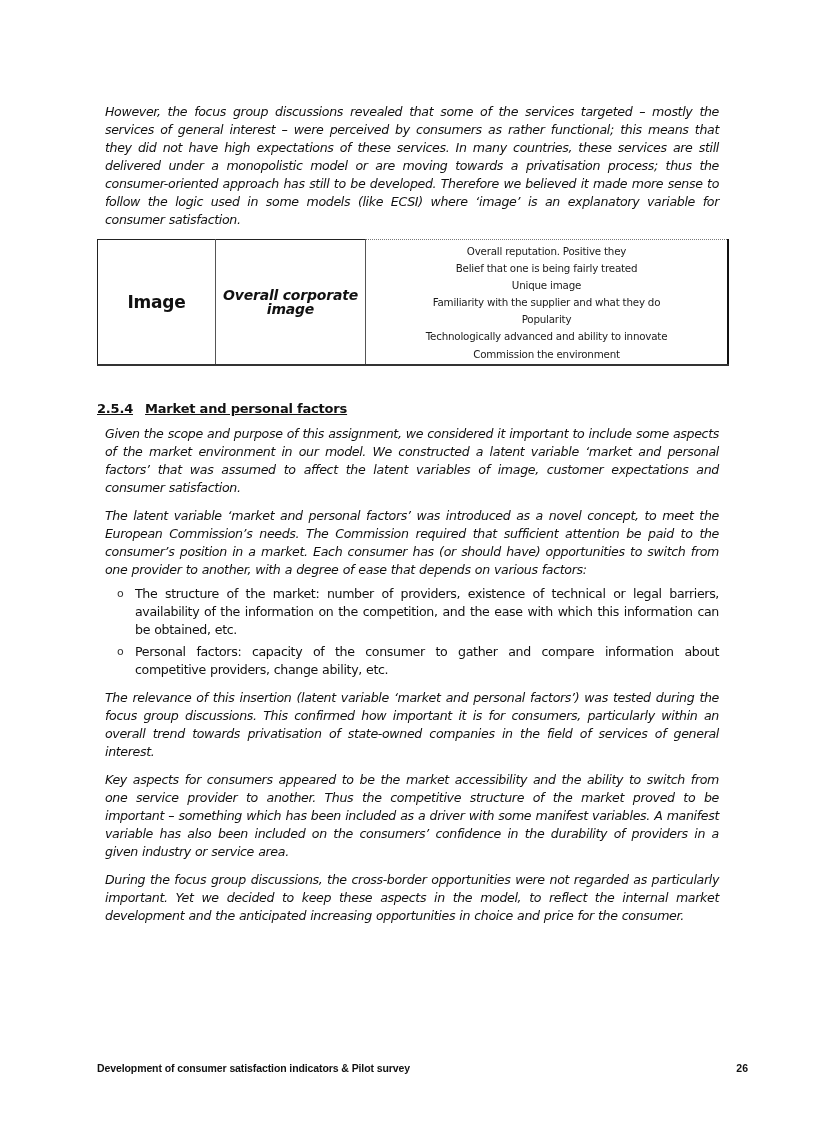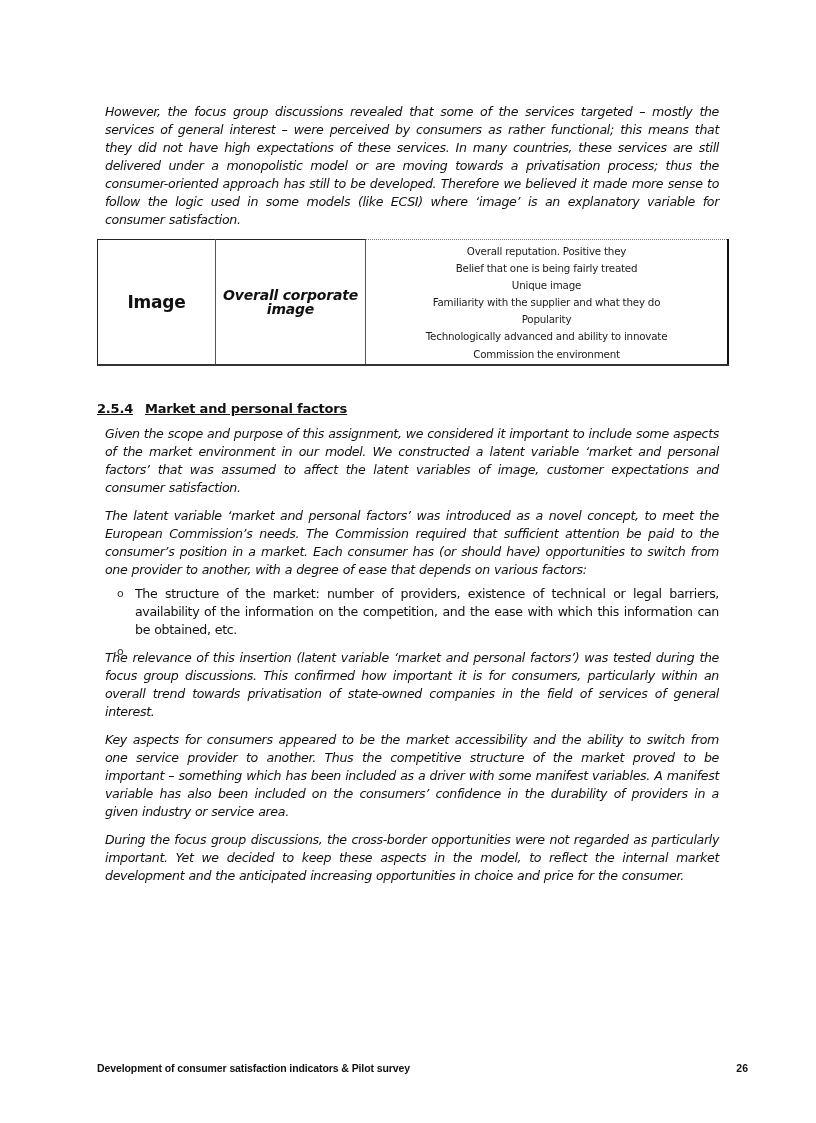--- a/index.html
+++ b/index.html
@@ -166,20 +166,21 @@
   <p class="para">Given the scope and purpose of this assignment, we considered it important to include some aspects of the market environment in our model. We constructed a latent variable ‘market and personal factors’ that was assumed to affect the latent variables of image, customer expectations and consumer satisfaction.</p>
   <p class="para tight">The latent variable ‘market and personal factors’ was introduced as a novel concept, to meet the European Commission’s needs. The Commission required that sufficient attention be paid to the consumer’s position in a market. Each consumer has (or should have) opportunities to switch from one provider to another, with a degree of ease that depends on various factors:</p>
 
   <ul class="bullets">
     <li class="bullet-item">
       <span class="bullet-marker">o</span>
       <span>The structure of the market: number of providers, existence of technical or legal barriers, availability of the information on the competition, and the ease with which this information can be obtained, etc.</span>
     </li>
     <li class="bullet-item">
       <span class="bullet-marker">o</span>
+      <span>Personal factors: capacity of the consumer to gather and compare information about competitive providers, change ability, etc.</span>
     </li>
   </ul>
 
   <p class="para">The relevance of this insertion (latent variable ‘market and personal factors’) was tested during the focus group discussions. This confirmed how important it is for consumers, particularly within an overall trend towards privatisation of state-owned companies in the field of services of general interest.</p>
   <p class="para">Key aspects for consumers appeared to be the market accessibility and the ability to switch from one service provider to another. Thus the competitive structure of the market proved to be important – something which has been included as a driver with some manifest variables. A manifest variable has also been included on the consumers’ confidence in the durability of providers in a given industry or service area.</p>
   <p class="para">During the focus group discussions, the cross-border opportunities were not regarded as particularly important. Yet we decided to keep these aspects in the model, to reflect the internal market development and the anticipated increasing opportunities in choice and price for the consumer.</p>
 </div>
 
 <div class="footer">
   <span class="footer-title">Development of consumer satisfaction indicators &amp; Pilot survey</span>

